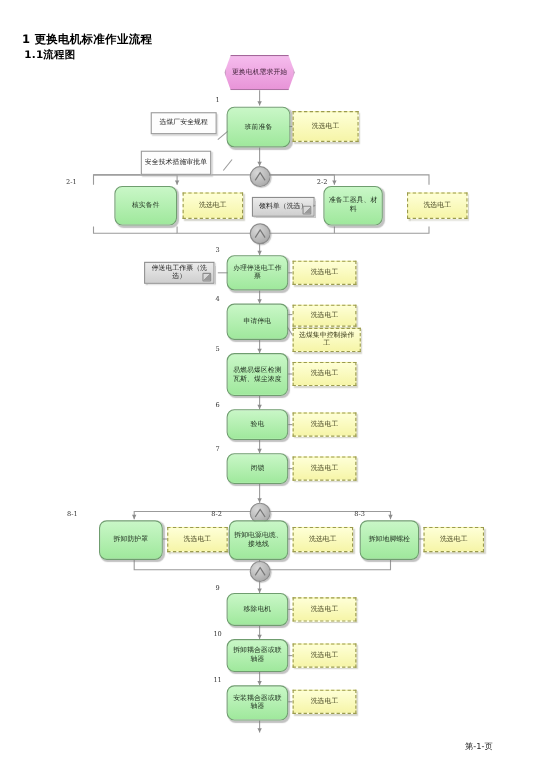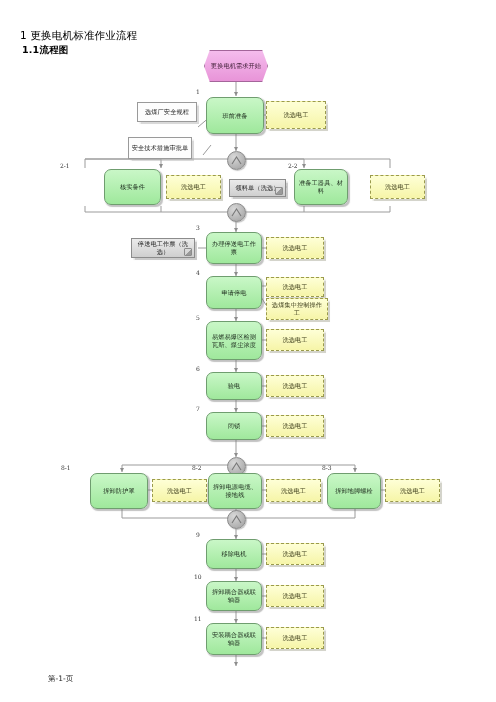--- a/index.html
+++ b/index.html
@@ -8,31 +8,31 @@
     background:#ffffff;
     font-family:"DejaVu Sans","Liberation Sans",sans-serif;
     color:#000;
     overflow:hidden;
     position:relative;
   }
   #page{position:relative;width:496px;height:702px;}
 
   .doc-title{
     position:absolute;left:20px;top:29px;
-    font-size:10.5px;font-weight:normal;letter-spacing:.2px;
+    font-size:10.5px;font-weight:bold;letter-spacing:.2px;
     white-space:nowrap;
   }
   .doc-subtitle{
     position:absolute;left:22px;top:44px;
     font-size:9.5px;font-weight:bold;letter-spacing:.2px;
     white-space:nowrap;
   }
   .footer{
     position:absolute;left:0;top:674px;width:448px;
-    text-align:left;font-size:7.5px;color:#222;padding-left:48px;
+    text-align:right;font-size:7.5px;color:#222;
   }
 
   
   .node{
     position:absolute;
     box-sizing:border-box;
     display:flex;align-items:center;justify-content:center;
     text-align:center;
     font-size:6.2px;
     line-height:1.25;

